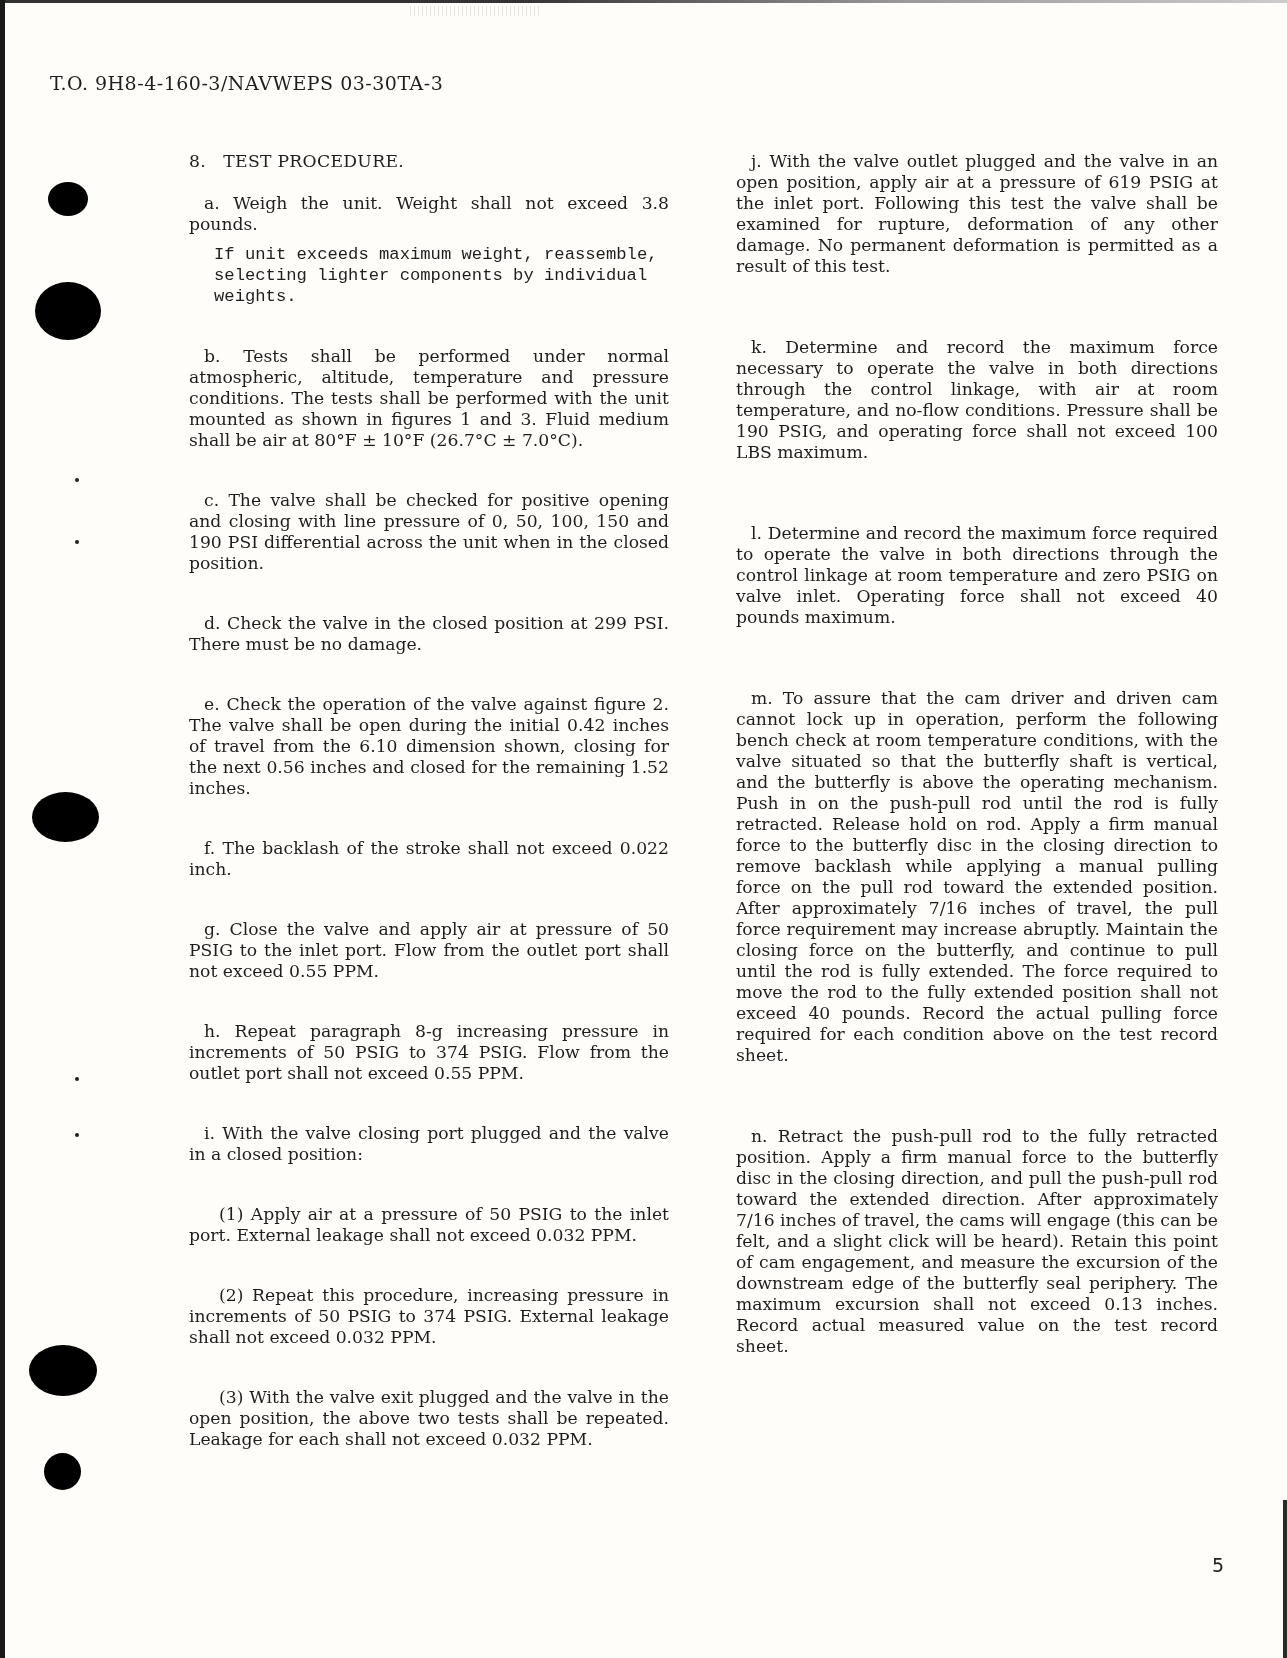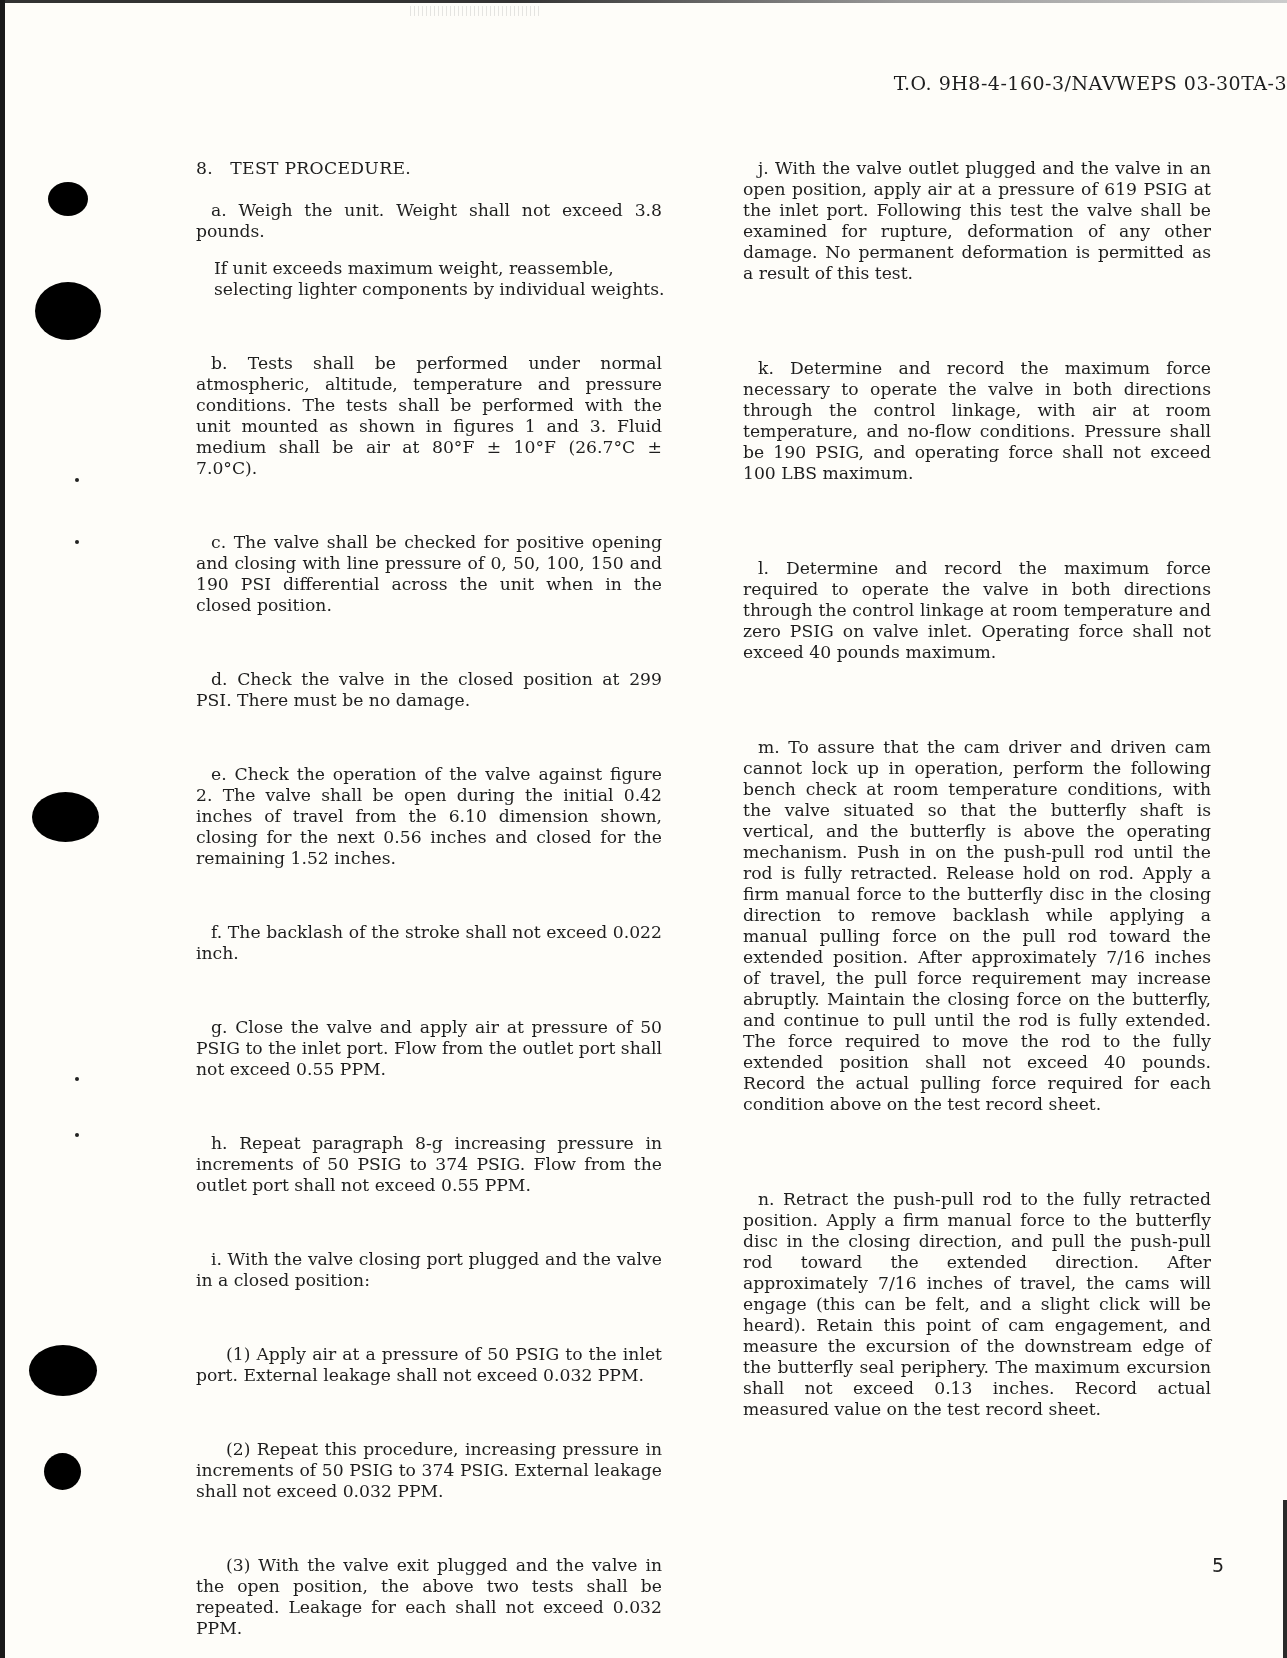--- a/index.html
+++ b/index.html
@@ -8,32 +8,32 @@
     background: #fefdf9;
     font-family: "DejaVu Serif", "Liberation Serif", serif;
     color: #1e1e1e;
   }
   .edge-left { position: absolute; left: 0; top: 0; width: 5px; height: 1658px; background: #1a1a1a; }
   .edge-right { position: absolute; right: 0; top: 1500px; width: 4px; height: 158px; background: #2a2a2a; }
   .edge-top { position: absolute; left: 0; top: 0; width: 1287px; height: 3px; background: linear-gradient(90deg,#333 0,#333 40%,#999 70%,#ccc 100%); }
   .hole { position: absolute; background: #000; border-radius: 50%; }
   .dot { position: absolute; width: 4px; height: 4px; background: #222; border-radius: 50%; }
   .header {
-    position: absolute; top: 72px; left: 0; width: 1287px; text-align: right;
+    position: absolute; top: 72px; left: 0; width: 1287px; text-align: left;
     font-size: 19px; letter-spacing: 0.5px; padding-left: 50px; box-sizing: border-box;
   }
   .col { position: absolute; font-size: 17.2px; line-height: 21px; }
   .col-left { left: 180px; top: 142px; width: 498px; }
   .col-right { left: 727px; top: 142px; width: 500px; }
-  p { margin: 16px; }
+  p { margin: 9px; }
   .sec-title { margin-bottom: 21px; letter-spacing: 0.3px; }
   .para { text-indent: 15px; text-align: justify; }
   .sub { text-indent: 30px; text-align: justify; }
   .note-title { text-align: center; margin: 21px 0 21px 0; }
-  .note-body { margin-left: 34px; margin-right: 0; }
+  .note-body { margin-left: 34px; margin-right: 0; font-family: Liberation Mono, monospace; }
   .gap1 { height: 21px; }
   .gap2 { height: 42px; }
   .page-num {
     position: absolute; left: 1212px; top: 1554px; font-size: 19px;
     font-family: "DejaVu Sans", "Liberation Sans", sans-serif;
   }
   .scan-noise { position: absolute; top: 6px; left: 410px; width: 130px; height: 10px; opacity: .25;
     background: repeating-linear-gradient(90deg,#999 0 1px,transparent 1px 4px); }
 </style>
 </head>

